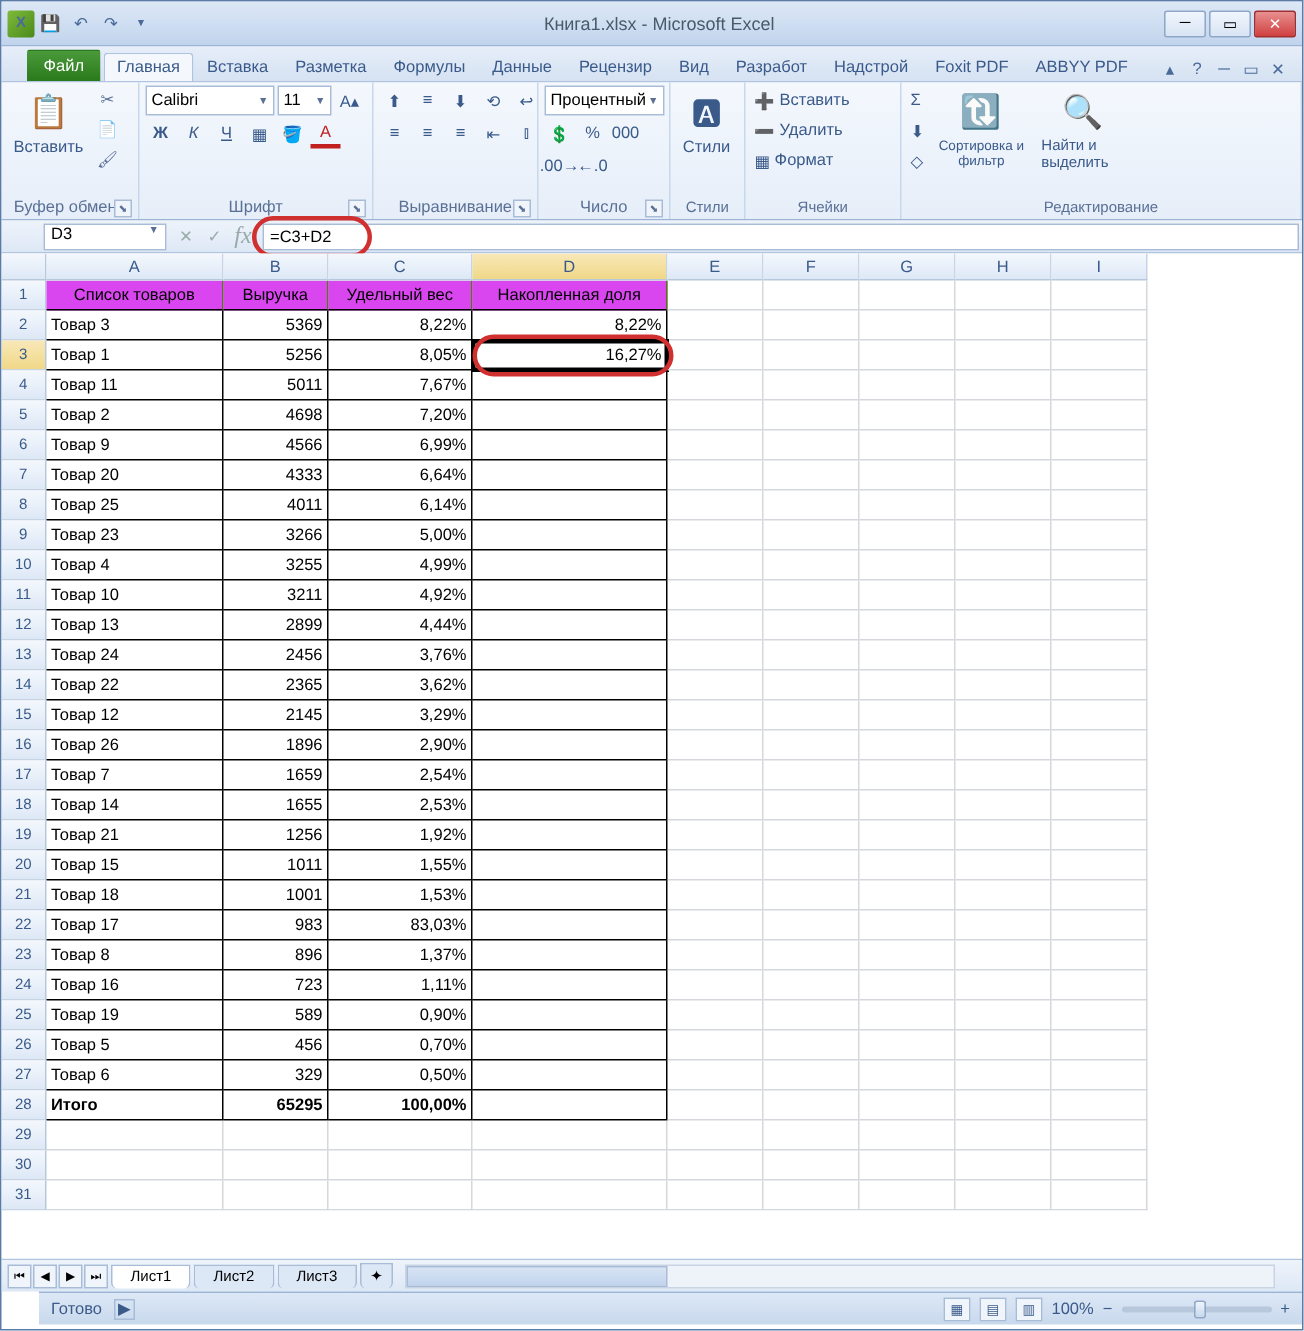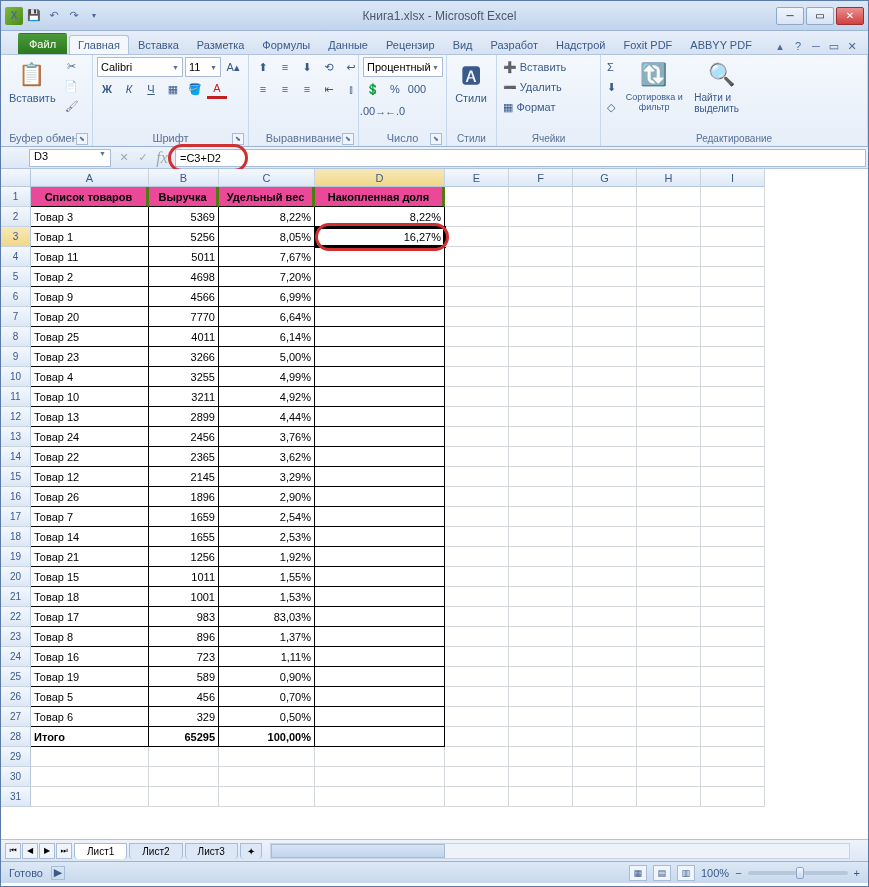--- a/index.html
+++ b/index.html
@@ -45,33 +45,33 @@
 .colheads{display:flex;height:18px;position:sticky;top:0;}
 .corner{width:30px;background:linear-gradient(#f4f8fd,#dde8f6);border-right:1px solid #b8c8dc;border-bottom:1px solid #b8c8dc;}
 .colh{background:linear-gradient(#f4f8fd,#dde8f6);border-right:1px solid #c8d4e4;border-bottom:1px solid #b8c8dc;display:flex;align-items:center;justify-content:center;color:#3a5a8a;}
 .colh.sel{background:linear-gradient(#f8e8b8,#f0d888);}
 .rows{overflow:auto;}
 .row{display:flex;height:20px;}
 .rowh{width:30px;background:linear-gradient(#f4f8fd,#dde8f6);border-right:1px solid #b8c8dc;border-bottom:1px solid #c8d4e4;display:flex;align-items:center;justify-content:center;color:#3a5a8a;font-size:10px;}
 .rowh.sel{background:linear-gradient(#f8e8b8,#f0d888);}
 .cell{border-right:1px solid #d4d8dc;border-bottom:1px solid #d4d8dc;padding:0 3px;display:flex;align-items:center;overflow:hidden;white-space:nowrap;font-size:11px;}
 .cA{width:118px;}.cB{width:70px;}.cC{width:96px;}.cD{width:130px;}.cE,.cF,.cG,.cH,.cI{width:64px;}
-.hdr{background:#ec4899;font-weight:bold;justify-content:center;border-right:3px solid #4d7c0f;border-bottom:1px solid #000;}
+.hdr{background:#d946ef;font-weight:normal;justify-content:center;border-right:1px solid #4d7c0f;border-bottom:1px solid #000;}
 .data{border-right:1px solid #000;border-bottom:1px solid #000;}
 .num{justify-content:flex-end;}
 .bold{font-weight:bold;}
 .selcell{outline:3px solid #000;outline-offset:-2px;}
 .sheet-tabs{height:22px;background:linear-gradient(#eef3fa,#dde8f6);display:flex;align-items:center;border-top:1px solid #b0c4df;padding-left:4px;}
 .sheet-tabs .nav{display:flex;gap:1px;}
 .sheet-tabs .nav span{width:16px;height:16px;border:1px solid #a8bcd8;display:flex;align-items:center;justify-content:center;font-size:8px;background:#f0f5fc;}
 .stab{padding:2px 12px;background:#fff;border:1px solid #a8bcd8;border-bottom:none;border-radius:0 0 4px 4px;margin-left:2px;font-size:10px;}
 .stab.inactive{background:#dde8f6;}
 .scrollbar-h{flex:1;height:16px;background:#eef3fa;border:1px solid #c8d4e4;margin:0 18px 0 8px;position:relative;}
 .scrollbar-h .thumb{position:absolute;left:0;width:30%;height:100%;background:linear-gradient(#d8e4f4,#c1d4ed);border:1px solid #a8bcd8;}
-.statusbar{height:22px;background:linear-gradient(#dde8f6,#c8d8ec);border-top:1px solid #9bb3d4;display:flex;align-items:center;padding:0 8px;color:#3a5a8a;font-size:10px;}
+.statusbar{height:22px;background:linear-gradient(#dde8f6,#c8d8ec);border-top:1px solid #9bb3d4;display:flex;align-items:center;padding:0 8px;color:#3a5a8a;font-size:10px;margin-left:25px;}
 .statusbar .right{margin-left:auto;display:flex;align-items:center;gap:6px;}
 .zoom-slider{width:100px;height:4px;background:#b8c8dc;position:relative;border-radius:2px;}
 .zoom-slider .thumb{position:absolute;left:48%;top:-4px;width:8px;height:12px;background:linear-gradient(#f0f5fc,#c8d8ec);border:1px solid #8fa8c8;border-radius:2px;}
 .viewbtn{width:18px;height:16px;border:1px solid #a8bcd8;background:#f0f5fc;display:flex;align-items:center;justify-content:center;font-size:9px;}
 </style>
 </head>
 <body>
 
 <div class="titlebar">
   <div class="qa">
@@ -333,21 +333,21 @@
         <div class="cell data num cD"></div>
         <div class="cell cE"></div>
         <div class="cell cF"></div>
         <div class="cell cG"></div>
         <div class="cell cH"></div>
         <div class="cell cI"></div>
       </div>
       <div class="row">
         <div class="rowh">7</div>
         <div class="cell data cA">Товар 20</div>
-        <div class="cell data num cB">7770</div>
+        <div class="cell data num cB">4333</div>
         <div class="cell data num cC">6,64%</div>
         <div class="cell data num cD"></div>
         <div class="cell cE"></div>
         <div class="cell cF"></div>
         <div class="cell cG"></div>
         <div class="cell cH"></div>
         <div class="cell cI"></div>
       </div>
       <div class="row">
         <div class="rowh">8</div>

